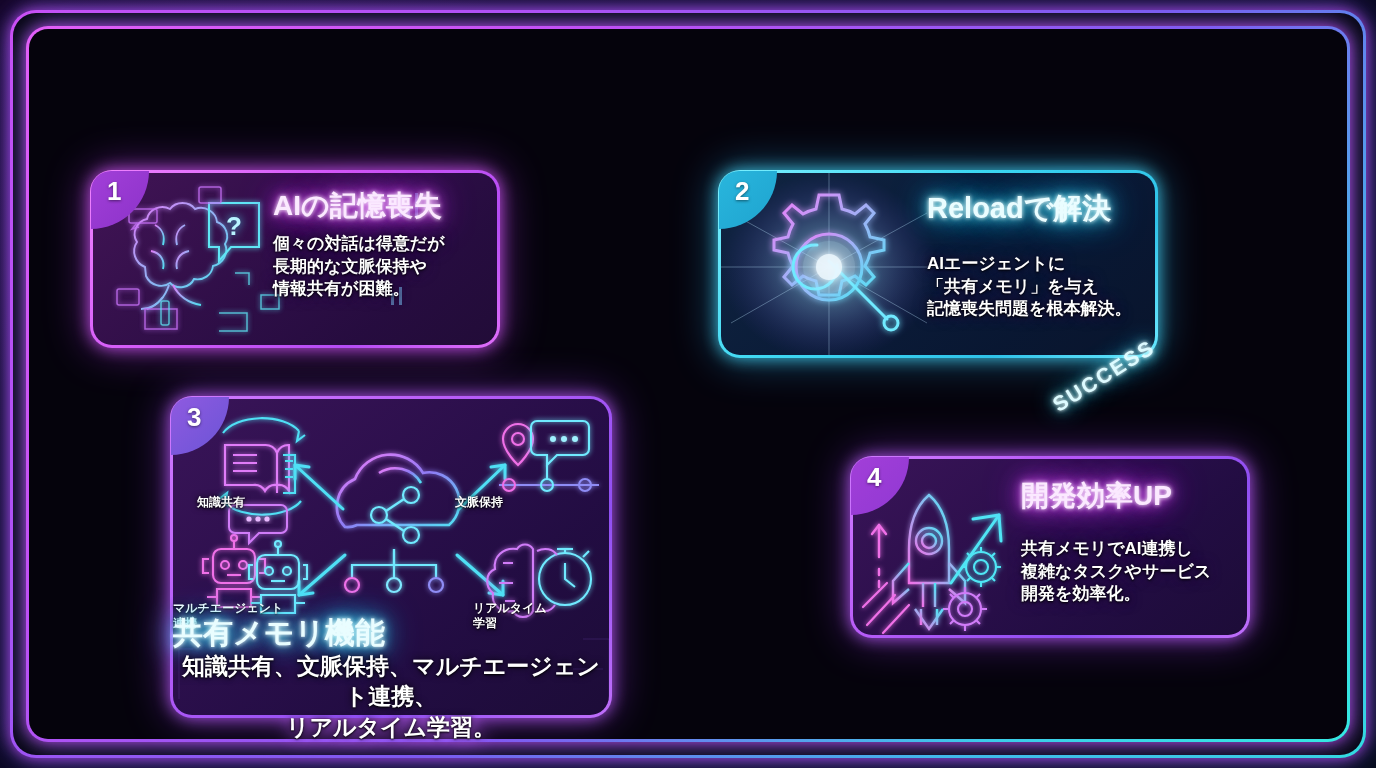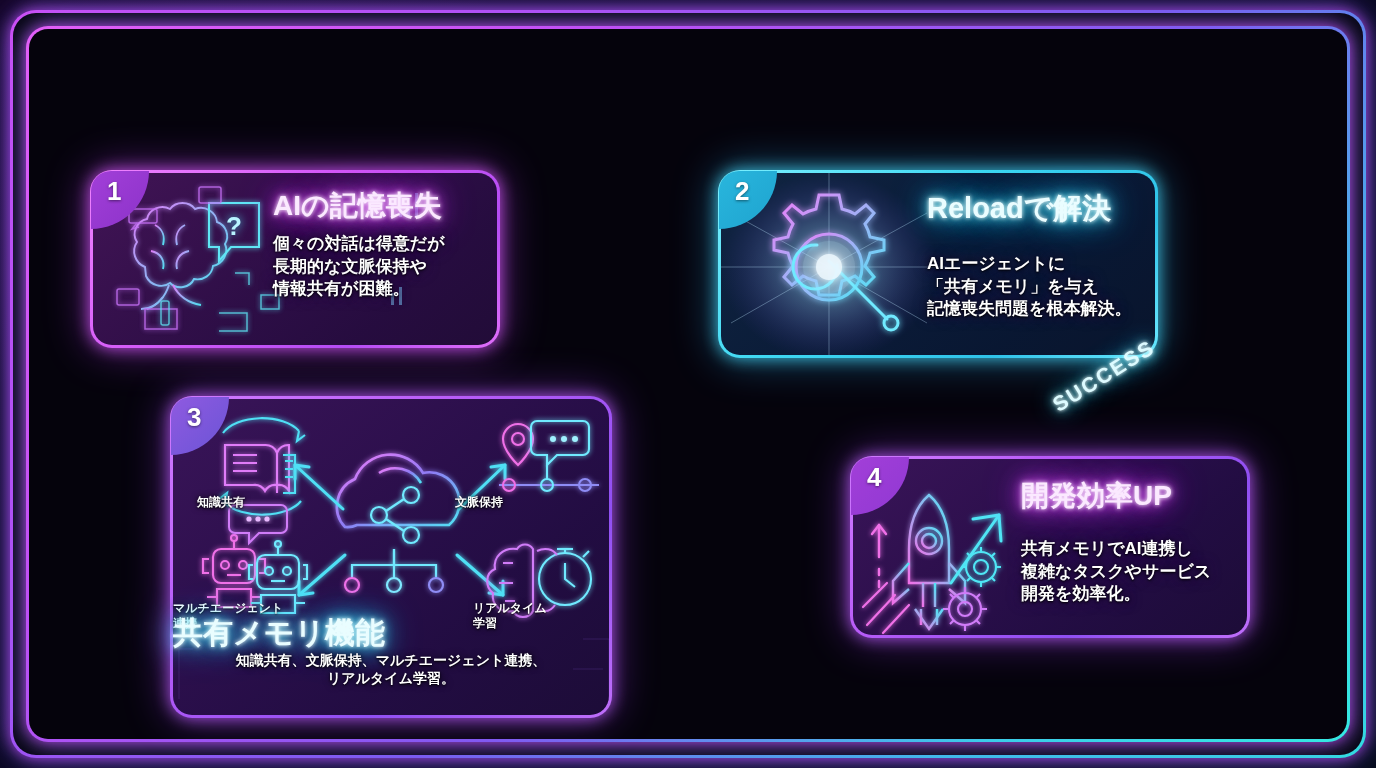--- a/index.html
+++ b/index.html
@@ -149,21 +149,21 @@
     line-height:1.22; white-space:pre-line;
     text-shadow:0 1px 2px rgba(0,0,0,.95), 0 0 6px rgba(0,0,0,.9);
   }
   .c3-title {
     position:absolute; z-index:5; left:0; right:0; top:214px;
     text-align:left; font-size:30px; font-weight:bold; color:#e9fdff;
     text-shadow:0 0 4px #fff,0 0 11px #5eeaf7,0 0 22px #27c6ec,0 0 36px #0fa2dd;
   }
   .c3-sub {
     position:absolute; z-index:5; left:6px; right:6px; top:252px;
-    text-align:center; font-size:14px; font-weight:bold; color:#fff; line-height:1.32;
+    text-align:center; font-size:23px; font-weight:bold; color:#fff; line-height:1.32;
     text-shadow:0 1px 2px rgba(0,0,0,.95), 0 0 7px rgba(0,0,0,.9);
   }
 
   
   .success {
     position:absolute; left:1046px; top:364px;
     font-size:21px; font-weight:bold; letter-spacing:2px;
     color:#ddfbff;
     transform:rotate(-32deg);
     text-shadow:0 0 4px #fff,0 0 11px #66ecf8,0 0 22px #2ac5ec;

